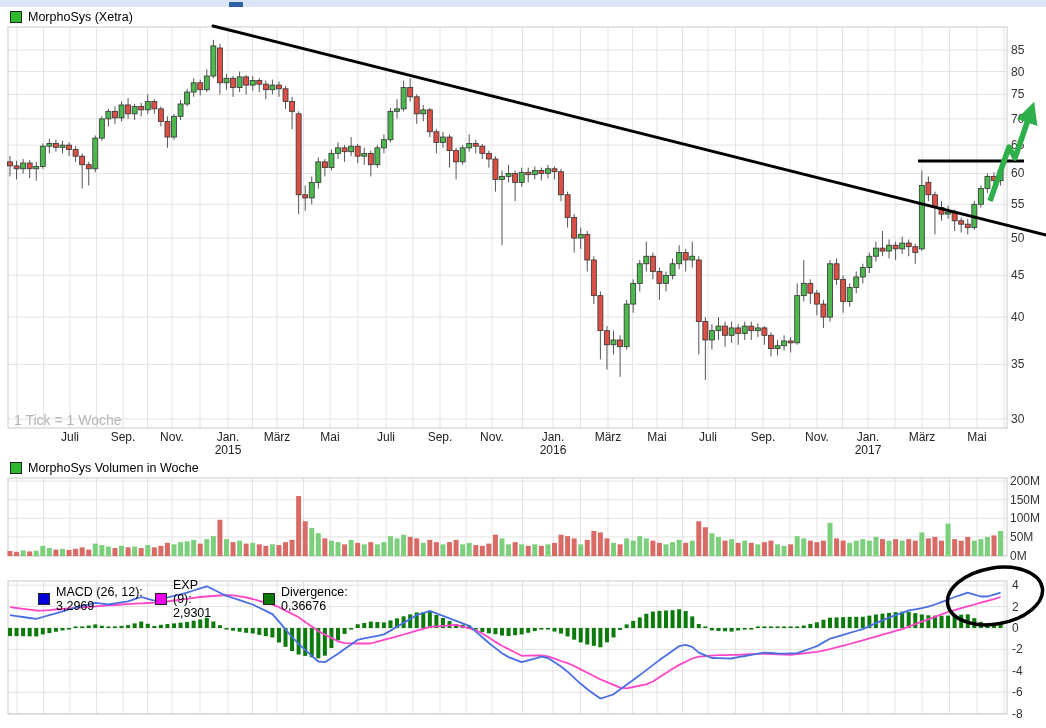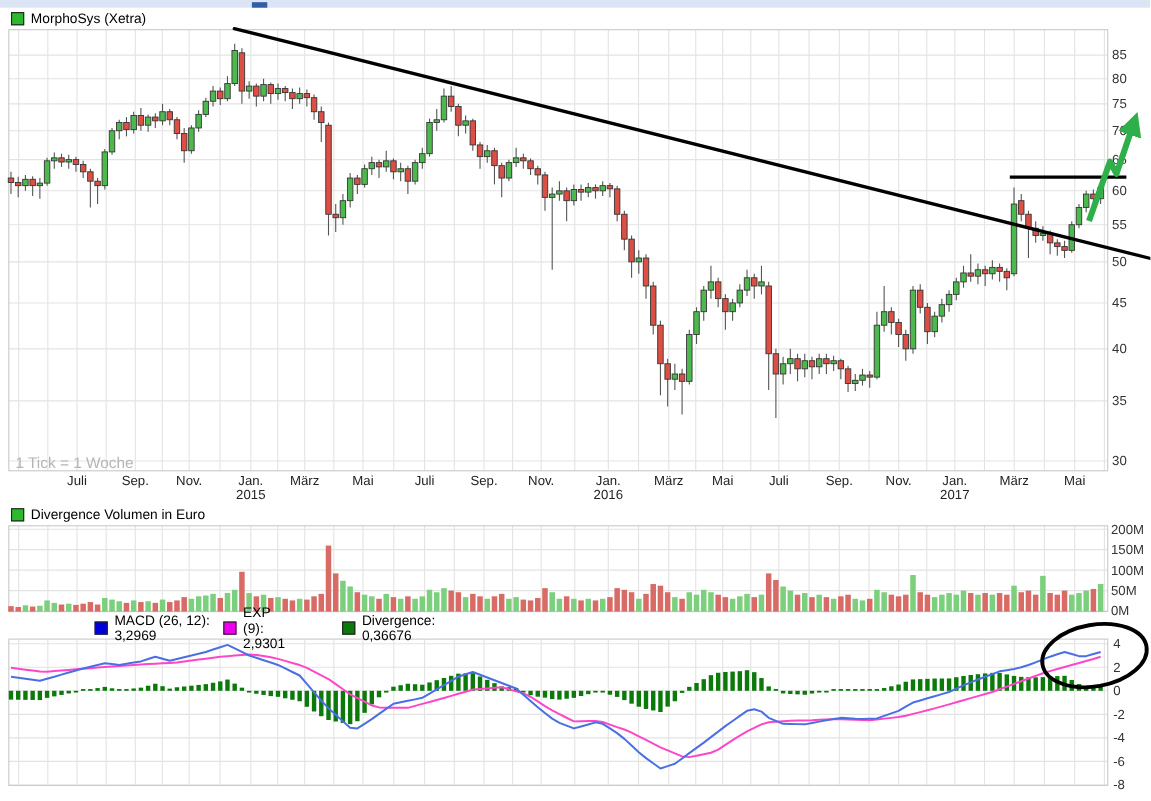--- a/index.html
+++ b/index.html
@@ -5,21 +5,21 @@
   html,body{margin:0;padding:0;background:#fff;}
   .stage{position:relative;width:1046px;height:728px;overflow:hidden;background:#fff;
          font-family:"Liberation Sans","DejaVu Sans",sans-serif;}
   svg{position:absolute;left:0;top:0;}
   .topstrip{position:absolute;left:0;top:0;width:1046px;height:7px;background:#dbe5f6;}
   .thumb{position:absolute;left:229px;top:2px;width:14px;height:5px;background:#2f5fa5;}
   .legend{position:absolute;display:flex;align-items:center;gap:6px;font-size:12.5px;color:#000;}
   .sq{width:10px;height:10px;border:1px solid #222;display:inline-block;flex:0 0 auto;}
   .price-legend{left:10px;top:10px;}
   .volume-legend{left:10px;top:461px;}
-  .macd-legend{left:38px;top:565px;gap:0;margin-left:48px;}
+  .macd-legend{left:38px;top:593px;gap:0;}
   .macd-item{display:flex;align-items:center;gap:6px;margin-right:0;}
   .ticknote{position:absolute;left:14px;top:412px;font-size:14px;color:#b5b5b5;}
 </style>
 </head>
 <body>
 
 <div class="stage">
   <svg id="chart" width="1046" height="728">
       <g>
         <line x1="17" y1="27" x2="17" y2="428" stroke="#e3e3e3" stroke-width="1"></line>
@@ -842,21 +842,21 @@
 
   <div class="legend price-legend">
     <span class="sq" style="background: rgb(45, 185, 45);"></span>
     <span>MorphoSys (Xetra)</span>
   </div>
 
   <div class="ticknote">1 Tick = 1 Woche</div>
 
   <div class="legend volume-legend">
     <span class="sq" style="background: rgb(45, 185, 45);"></span>
-    <span>Divergence Volumen in Euro</span>
+    <span>MorphoSys Volumen in Woche</span>
   </div>
 
   <div class="legend macd-legend">
     <span class="macd-item" style="width:117px">
       <span class="sq" style="background: rgb(0, 0, 221);"></span>
     </span>
     <span class="macd-item" style="position:absolute;left:18px">MACD (26, 12): 3,2969</span>
     <span class="macd-item" style="position:absolute;left:117px">
       <span class="sq" style="background: rgb(238, 0, 238);"></span>
       <span>EXP (9): 2,9301</span>

